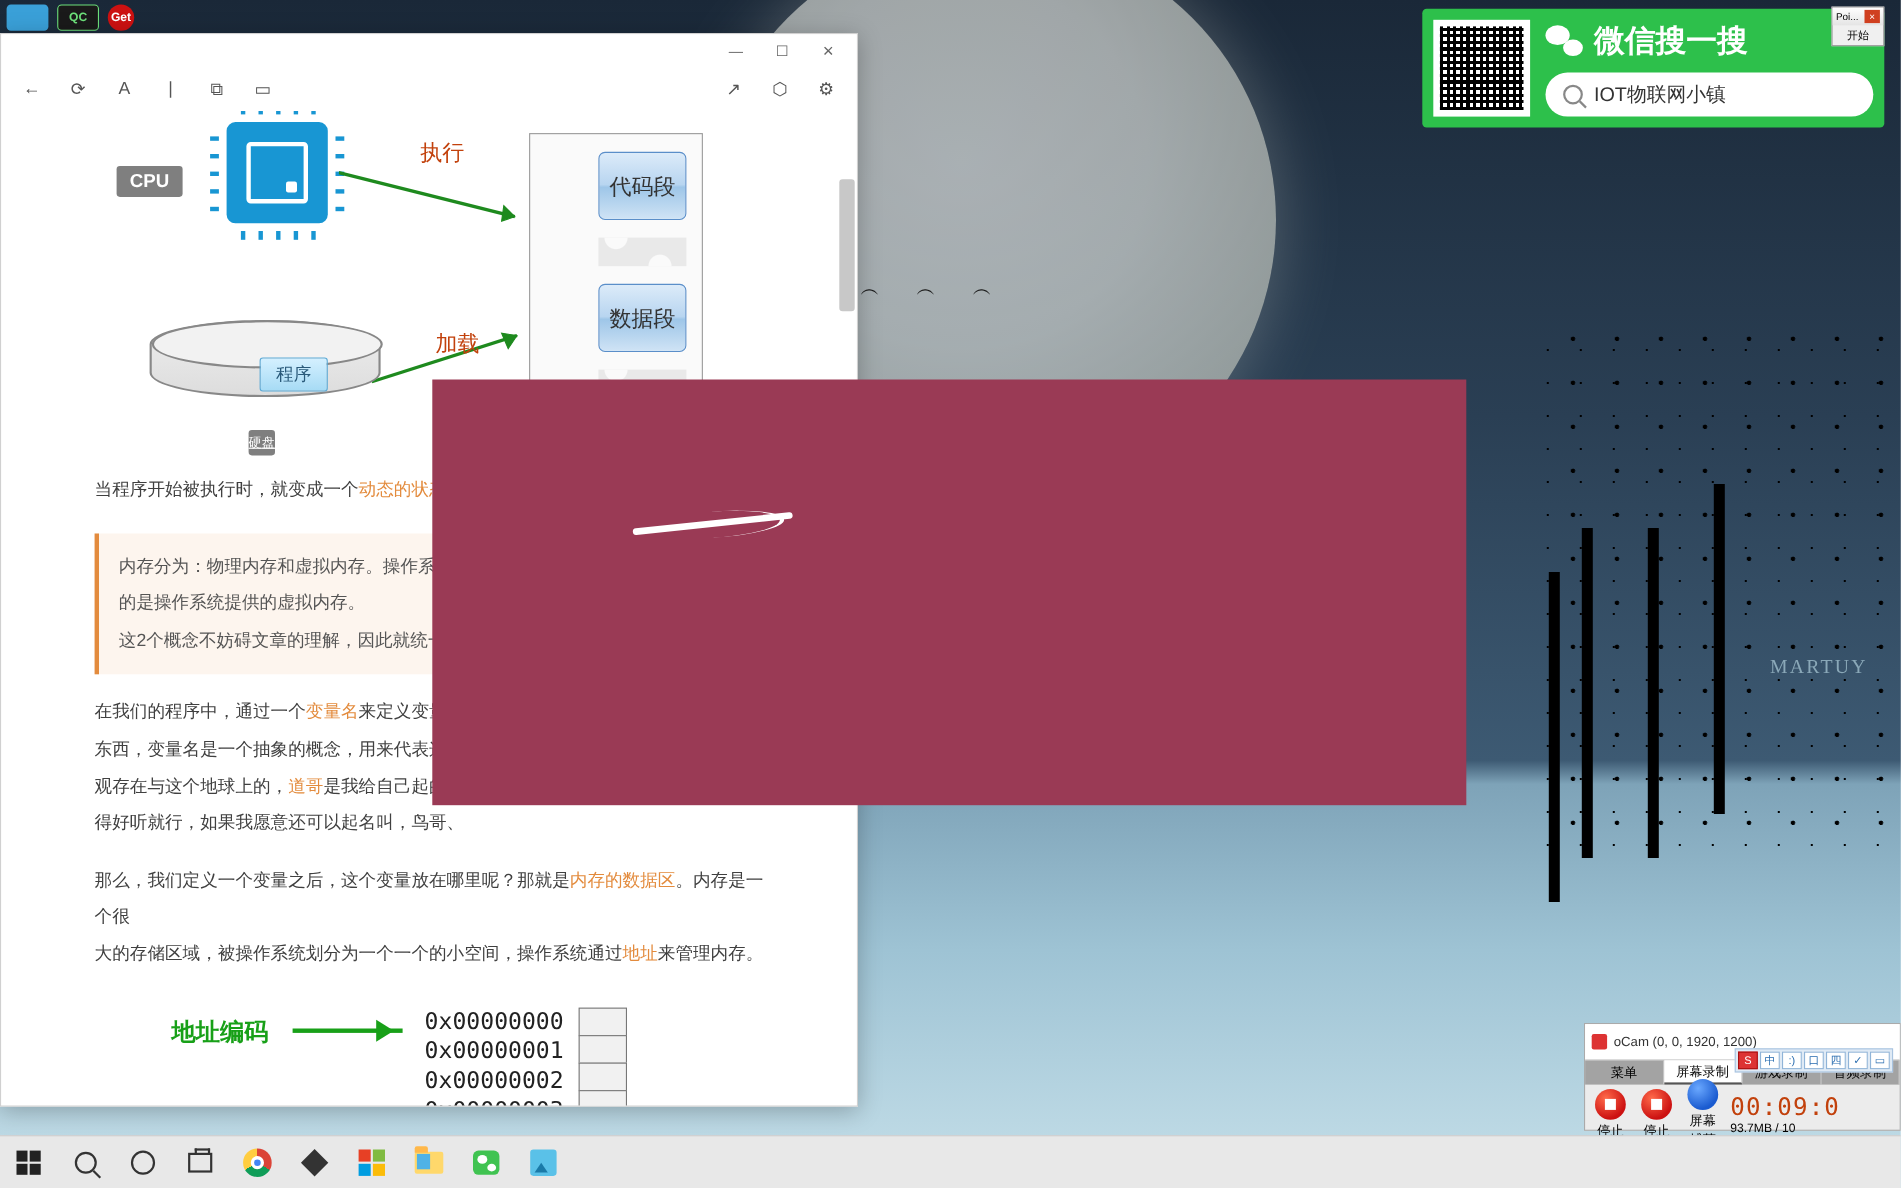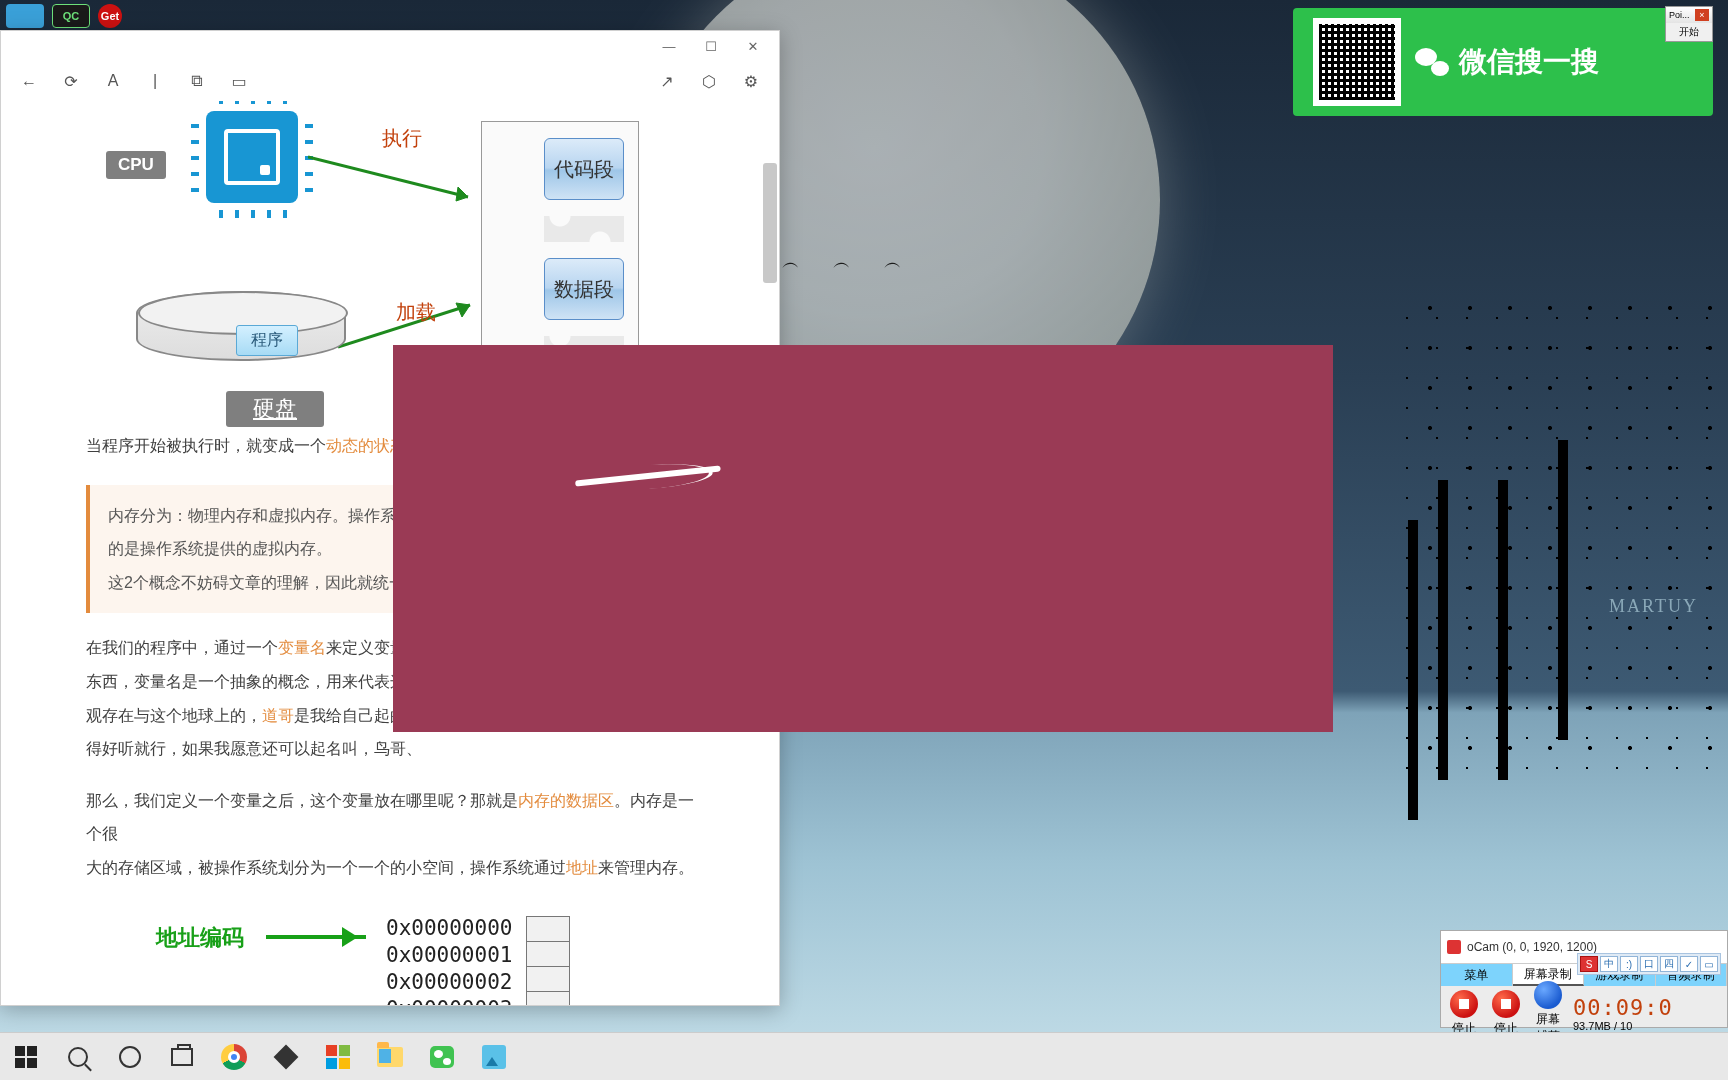--- a/index.html
+++ b/index.html
@@ -60,21 +60,21 @@
   .cpu-chip::before{content:"";position:absolute;inset:18px;border:4px solid #fff;border-radius:4px;}
   .cpu-chip::after{content:"";position:absolute;right:28px;bottom:28px;width:10px;height:10px;background:#fff;border-radius:2px;}
   .cpu-pins{position:absolute;left:113px;top:3px;width:106px;height:106px;}
   .cpu-pins span{position:absolute;background:#1896d3;}
   .cpu-pins .h{width:8px;height:4px;}
   .cpu-pins .v{width:4px;height:8px;}
   .disk{position:absolute;left:50px;top:190px;width:210px;height:90px;}
   .disk .cyl{position:absolute;left:0;top:0;width:210px;height:70px;border:2px solid #888;border-radius:105px/22px;background:linear-gradient(#eee,#ddd);}
   .disk .cyl::before{content:"";position:absolute;left:0;top:-2px;width:206px;height:40px;border:2px solid #888;border-radius:50%;background:#f2f2f2;}
   .disk .tag{position:absolute;left:100px;top:34px;background:linear-gradient(#d4f0ff,#a7dbf5);border:1px solid #5aa9d6;padding:4px 14px;border-radius:3px;font-size:16px;color:#2a5a7a;}
-  .disk-label{position:absolute;left:140px;top:290px;background:#7f7f7f;color:#fff;padding:3px 27px;border-radius:3px;font-size:22px;text-decoration:underline;}
+  .disk-label{position:absolute;left:140px;top:290px;background:#7f7f7f;color:#fff;padding:3px 0;border-radius:3px;font-size:12px;text-decoration:underline;}
   .segbox{position:absolute;left:395px;top:20px;width:158px;height:250px;border:1px solid #999;background:#fafafa;padding-left:48px;}
   .seg{margin:16px 14px;height:62px;border:1px solid #5a8ec9;border-radius:6px;background:linear-gradient(180deg,#dcebf9 0%,#b8d5f0 48%,#9ec6e8 52%,#cfe3f5 100%);display:flex;align-items:center;justify-content:center;font-size:20px;color:#333;}
   .segbox .wavy{margin:0 14px;height:26px;background:radial-gradient(circle at 20% 0,#fafafa 10px,transparent 11px),radial-gradient(circle at 70% 100%,#fafafa 10px,transparent 11px),#e9e9e9;}
   .arrow{position:absolute;stroke:#1e8a1e;fill:#1e8a1e;}
   .arrow-label{position:absolute;color:#c2410c;font-size:20px;}
   
   .para{font-size:16px;color:#404040;line-height:2.1;margin-top:18px;}
   .hl{color:#e38b3d;}
   .note{margin-top:22px;border-left:4px solid #e38b3d;background:#fdf5ee;padding:14px 18px;font-size:16px;line-height:2.1;color:#555;}
   
@@ -83,21 +83,21 @@
   .addr-arrow{position:absolute;left:180px;top:20px;width:100px;height:4px;background:#18a018;}
   .addr-arrow::after{content:"";position:absolute;right:-2px;top:-8px;border:10px solid transparent;border-left:16px solid #18a018;}
   .addrs{position:absolute;left:300px;top:0;font-family:Consolas,monospace;font-size:21px;line-height:27px;color:#222;}
   .cells{position:absolute;left:440px;top:2px;}
   .cells div{width:44px;height:26px;border:1px solid #777;margin-top:-1px;background:#f1f1f1;}
   
   .ad{position:absolute;left:393px;top:345px;width:940px;height:387px;background:#9a3a55;}
   .ad .swoosh{position:absolute;left:190px;top:120px;width:130px;height:24px;border:4px solid #fff;border-top:none;border-bottom:none;border-radius:50%;transform:rotate(-4deg);border-left:none;}
   .ad .swoosh::before{content:"";position:absolute;left:-8px;top:8px;width:146px;height:6px;background:#fff;border-radius:3px;transform:rotate(-2deg);}
   
-  .wechat{position:absolute;right:15px;top:8px;width:420px;height:108px;background:#2dc04b;border-radius:4px;display:flex;align-items:center;padding:20px;gap:14px;}
+  .wechat{position:absolute;right:15px;top:8px;width:420px;height:108px;background:#2dc04b;border-radius:4px;display:flex;align-items:center;padding:10px;gap:14px;}
   .qr{width:88px;height:88px;background:#fff;padding:6px;}
   .qr-inner{width:100%;height:100%;background:
     repeating-linear-gradient(0deg,#000 0 3px,transparent 3px 6px),
     repeating-linear-gradient(90deg,#000 0 3px,transparent 3px 6px);
     background-blend-mode:multiply;}
   .wechat-main{flex:1;display:flex;flex-direction:column;gap:10px;}
   .wechat-title{color:#fff;font-size:28px;font-weight:bold;display:flex;align-items:center;gap:10px;}
   .wechat-logo{width:34px;height:28px;position:relative;}
   .wechat-logo::before{content:"";position:absolute;width:22px;height:18px;background:#fff;border-radius:50%;left:0;top:0;}
   .wechat-logo::after{content:"";position:absolute;width:18px;height:15px;background:#fff;border-radius:50%;right:0;bottom:0;}
@@ -108,21 +108,21 @@
   
   .ptr{position:absolute;right:15px;top:6px;width:48px;height:36px;background:#f0f0f0;border:1px solid #999;font-size:9px;}
   .ptr .pt-title{background:linear-gradient(#fff,#e4e4e4);height:16px;display:flex;align-items:center;padding:0 3px;gap:2px;}
   .ptr .pt-title .x{margin-left:auto;width:14px;height:12px;background:#d04020;color:#fff;text-align:center;line-height:12px;font-size:9px;}
   .ptr .pt-body{padding:2px;font-size:10px;text-align:center;}
   
   .ocam{position:absolute;right:0;bottom:52px;width:288px;height:98px;background:#ececec;border:1px solid #aaa;font-size:12px;}
   .ocam-title{height:22px;background:#fff;border-bottom:1px solid #ccc;display:flex;align-items:center;padding:16px 6px;gap:6px;color:#333;}
   .ocam-title .oic{width:14px;height:14px;background:#d33;border-radius:2px;}
   .ocam-tabs{display:flex;height:22px;}
-  .ocam-tabs div{flex:1;display:flex;align-items:center;justify-content:center;border-right:1px solid #ccc;background:#7dd3fc;}
+  .ocam-tabs div{flex:1;display:flex;align-items:center;justify-content:center;border-right:1px solid #ccc;background:#a3a3a3;}
   .ocam-tabs div.active{background:#fff;border-bottom:2px solid #555;}
   .ocam-body{display:flex;align-items:center;height:54px;padding:2px 6px;gap:8px;}
   .ocam-btn{width:34px;text-align:center;}
   .ocam-btn .circ{width:28px;height:28px;border-radius:50%;background:radial-gradient(circle at 35% 30%,#ff6a4a,#c11 70%);margin:0 auto 2px;display:flex;align-items:center;justify-content:center;}
   .ocam-btn .circ.blue{background:radial-gradient(circle at 35% 30%,#6aa8ff,#1a5bd0 70%);}
   .ocam-btn .sq{width:10px;height:10px;background:#fff;}
   .ocam-info{flex:1;font-size:11px;}
   .ocam-time{font-family:Consolas,monospace;font-size:22px;color:#c2410c;letter-spacing:1px;}
   .langbar{position:absolute;right:6px;top:22px;display:flex;gap:2px;background:#dfeaf5;padding:2px;border:1px solid #a9c4e0; font-size:10px;}
   .langbar span{width:18px;height:16px;display:flex;align-items:center;justify-content:center;background:#fff;border:1px solid #90b4d8;color:#2a6db0;}
@@ -285,20 +285,24 @@
 
 <div class="wechat">
   <div class="qr">
       <div class="qr-inner"></div>
     </div>
   <div class="wechat-main">
     <div class="wechat-title">
       <div class="wechat-logo"></div>
       <span>微信搜一搜</span>
     </div>
+    <div class="wechat-search">
+      <div class="mag"></div>
+      <span>IOT物联网小镇</span>
+    </div>
   </div>
 </div>
 
 <div class="ptr">
   <div class="pt-title">
     <span>Poi...</span>
     <div class="x">×</div>
   </div>
   <div class="pt-body">开始</div>
 </div>

